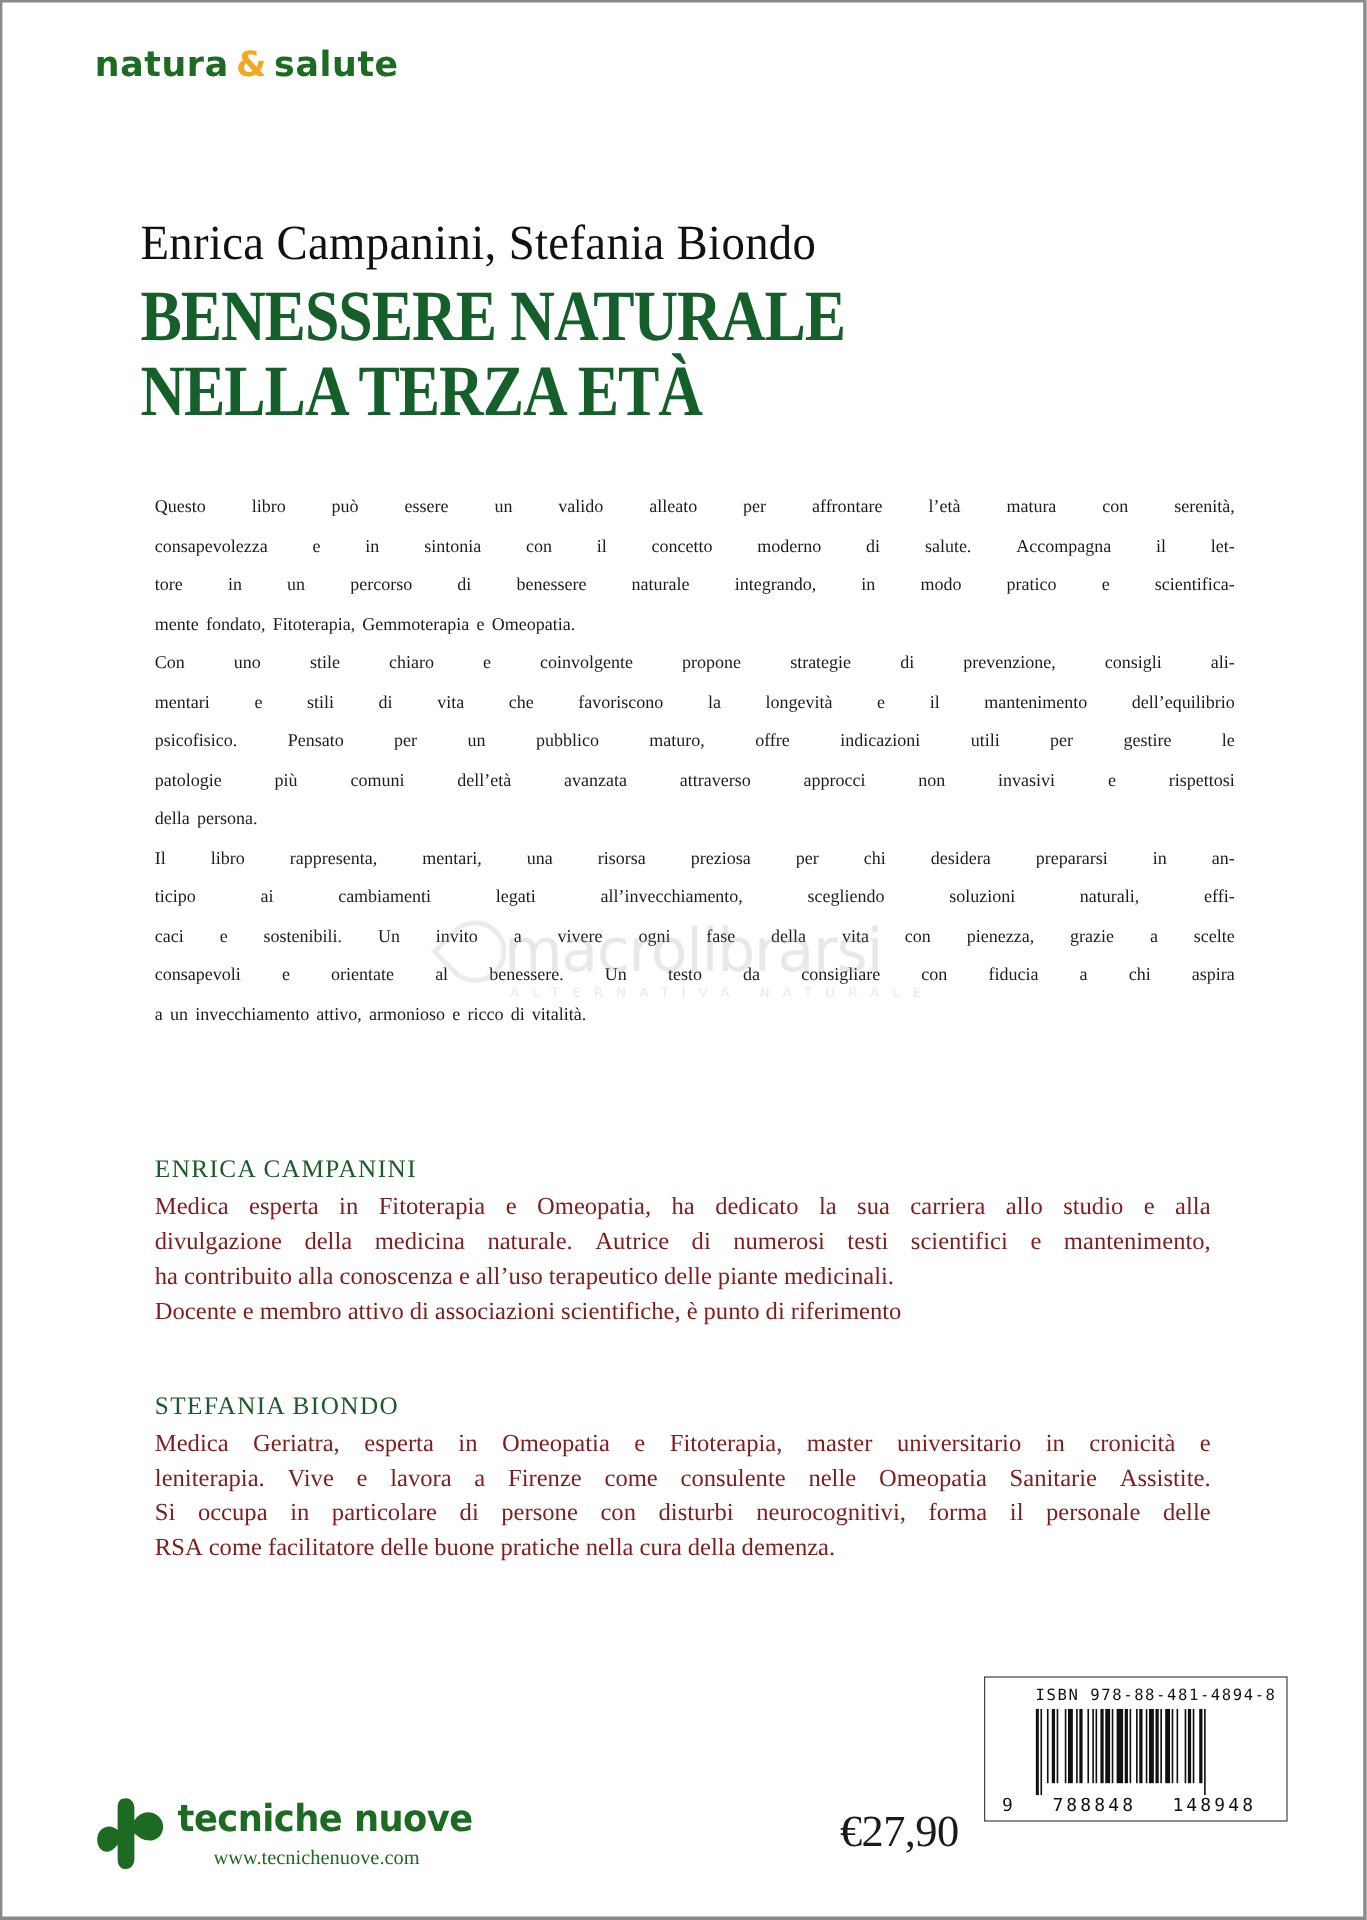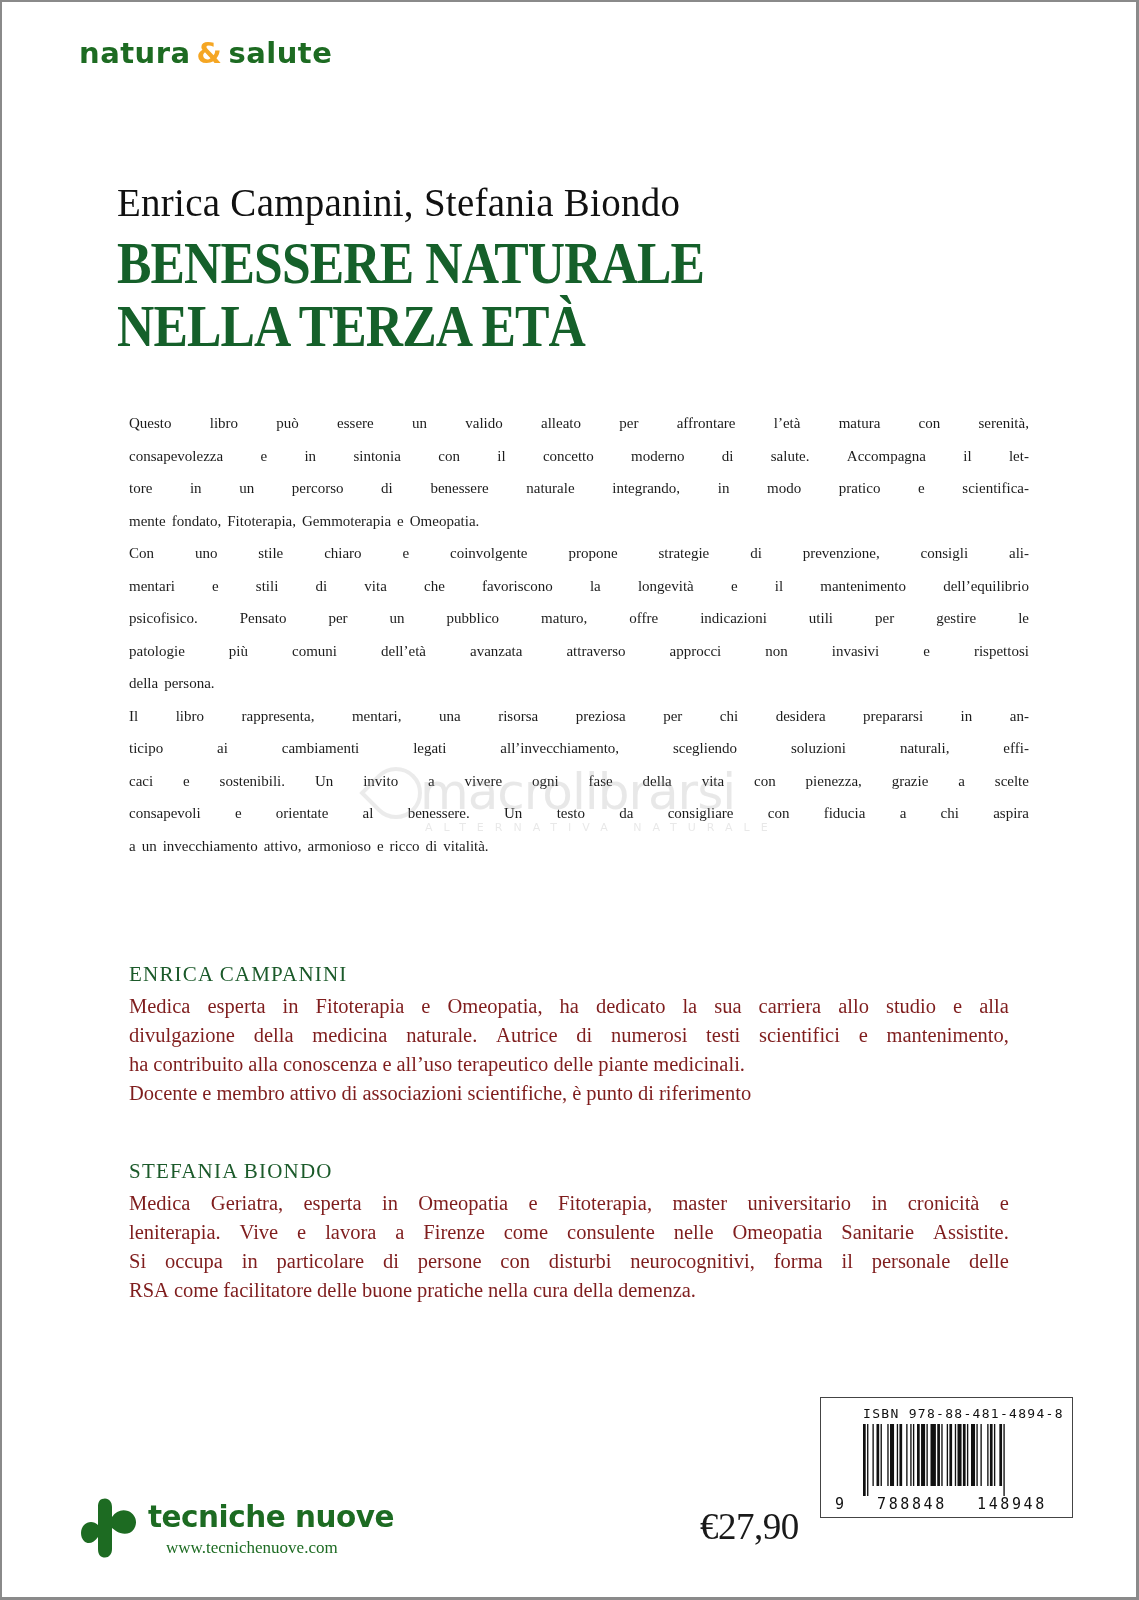--- a/index.html
+++ b/index.html
@@ -80,21 +80,21 @@
     
     .publisher { position: absolute; left: 80px; top: 1497px; }
     .pub-icon { position: absolute; left: 0; top: 0; width: 60px; height: 62px; }
     .pub-name {
       position: absolute; left: 68px; top: 1px;
       font-family: "DejaVu Sans", "Liberation Sans", sans-serif; font-weight: bold;
       font-size: 31px; color: #1d6b22; white-space: nowrap; letter-spacing: -0.5px;
       transform: scaleX(0.95); transform-origin: left top;
     }
     .pub-url {
-      position: absolute; left: 86px; top: 41px;
+      position: absolute; left: 98px; top: 41px;
       font-family: "Liberation Serif", serif; font-size: 17px; color: #1d6b22; white-space: nowrap;
     }
 
     
     .price {
       position: absolute; left: 700px; top: 1505px;
       font-size: 37px; color: #1a1a1a; white-space: nowrap; letter-spacing: -0.5px;
     }
 
     

